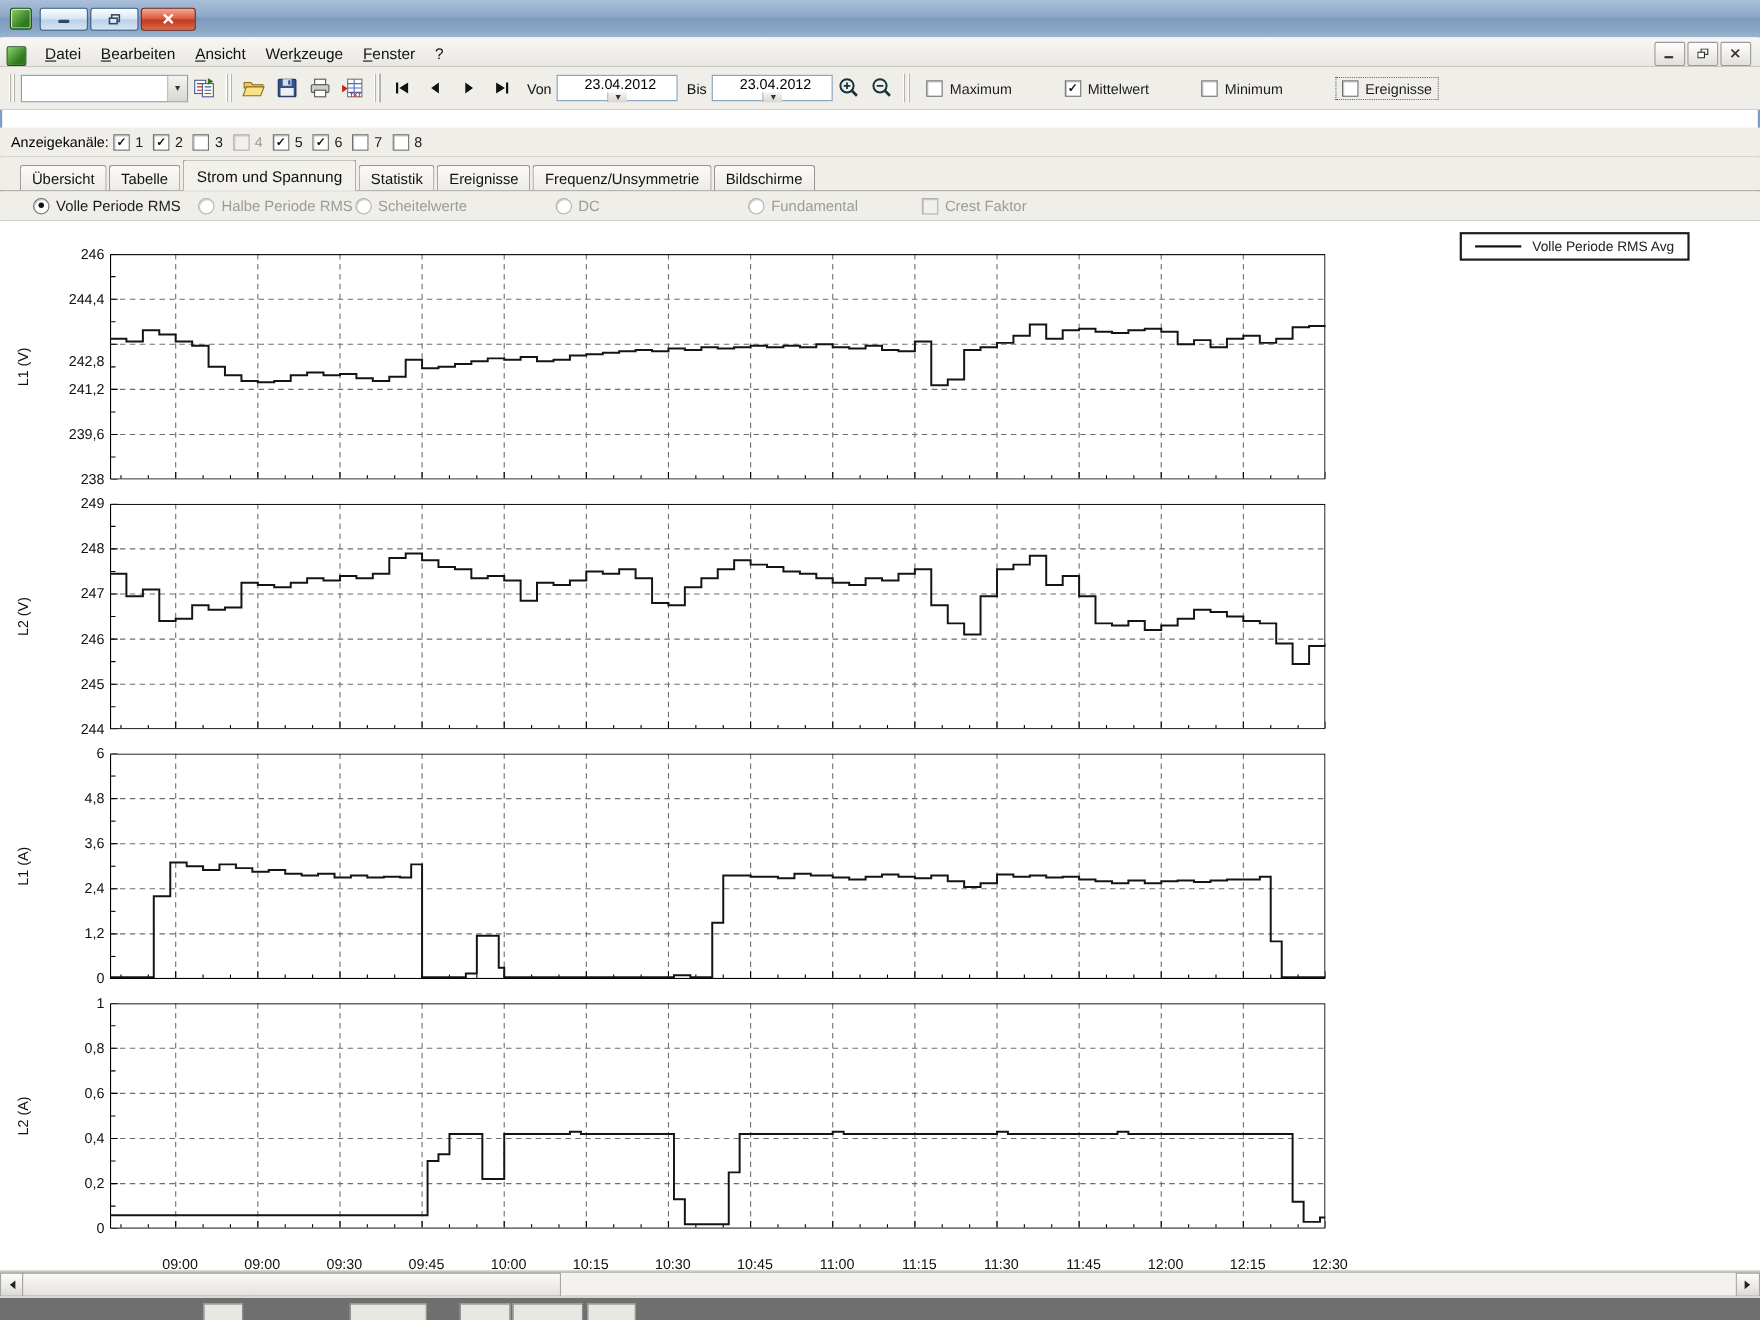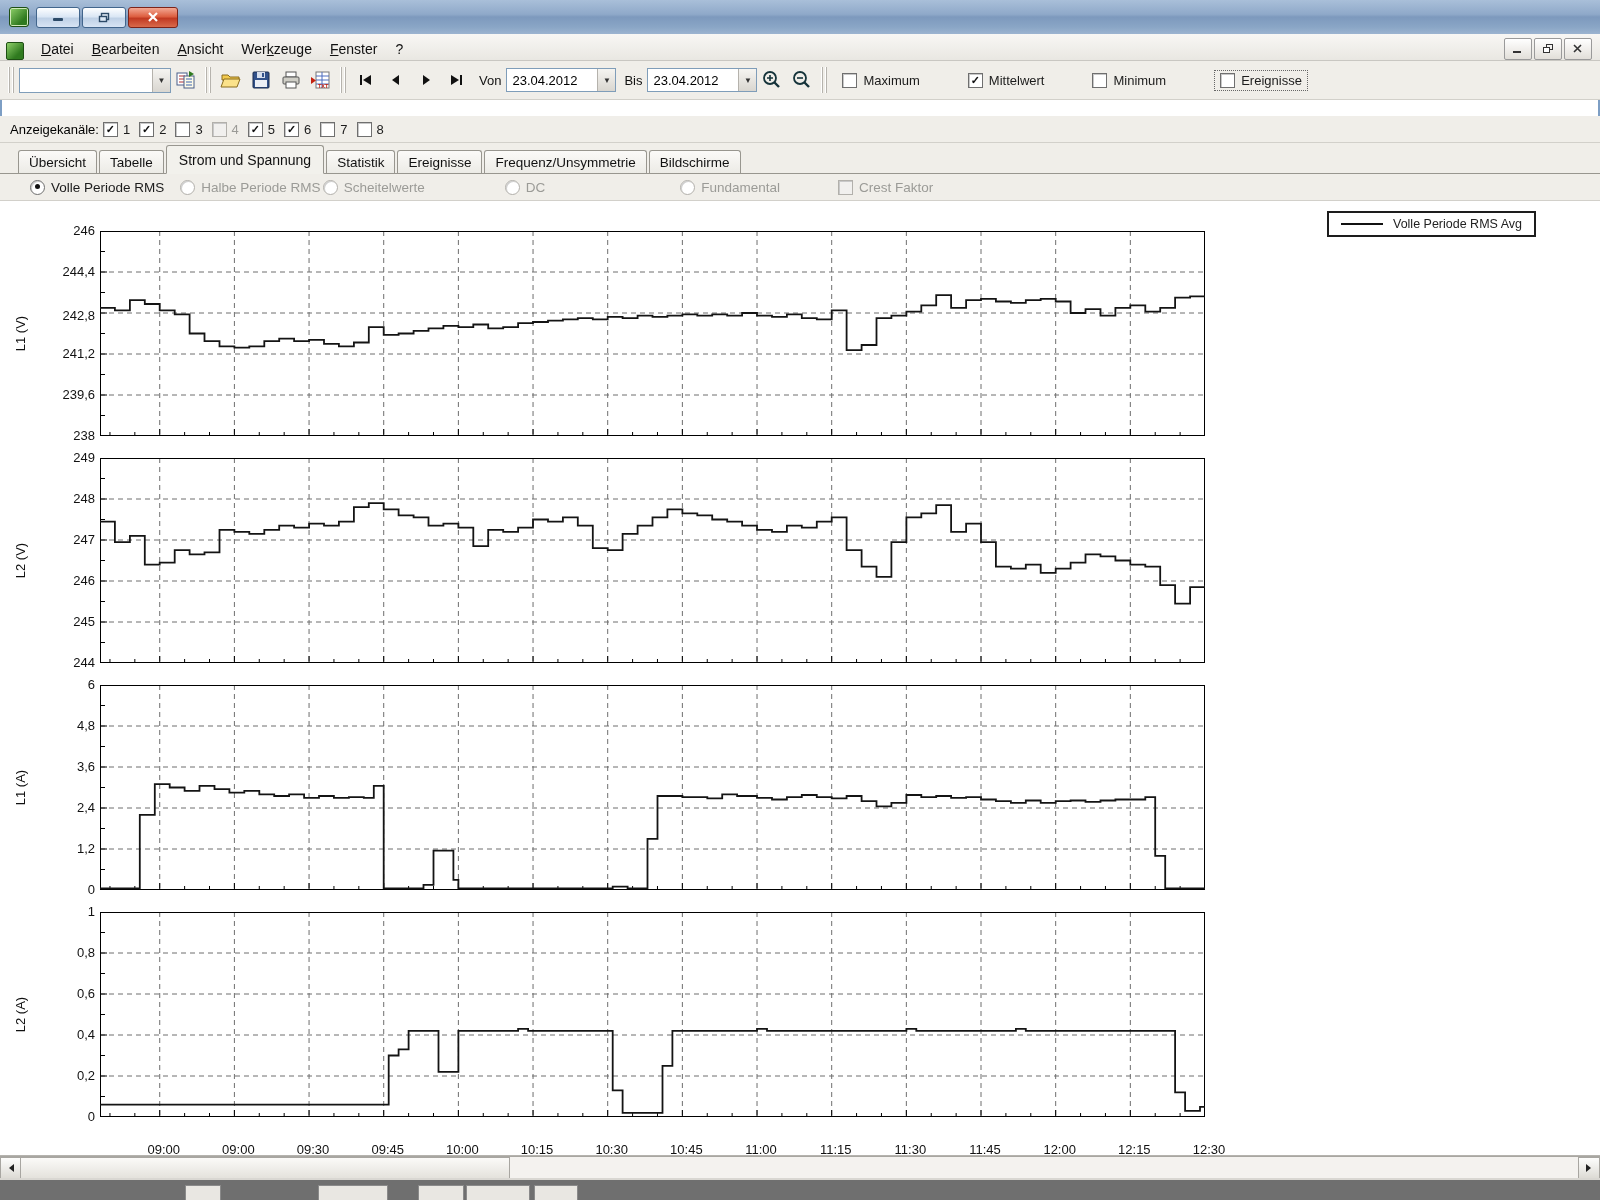--- a/index.html
+++ b/index.html
@@ -21,21 +21,21 @@
   .mdibtn{width:26px;height:20px;border:1px solid #9a9a9a;border-radius:2px;background:linear-gradient(180deg,#ffffff,#e2dfd9);display:flex;align-items:center;justify-content:center;}
   
   .toolbar{height:38px;background:#f0eee9;border-bottom:1px solid #d2d0ca;display:flex;align-items:center;padding:0 4px;flex:0 0 auto;font-size:13px;}
   .grip{width:7px;height:26px;margin:0 4px;background:linear-gradient(90deg,#ffffff 0 1px,#b6b3ad 1px 2px,transparent 2px 4px,#ffffff 4px 5px,#b6b3ad 5px 6px,transparent 6px);}
   .combo{width:150px;height:23px;background:#fff;border:1px solid #7f9db9;display:flex;align-items:center;}
   .combo .val{flex:1;padding-left:4px;font-size:13px;}
   .dropbtn{width:17px;height:100%;border-left:1px solid #b5b2ac;background:linear-gradient(180deg,#f5f4f1,#d9d6d0);display:flex;align-items:center;justify-content:center;font-size:8px;color:#333;}
   .tbtn{width:30px;height:28px;display:flex;align-items:center;justify-content:center;}
   .navbtn{width:30px;height:26px;display:flex;align-items:center;justify-content:center;}
   .tlabel{margin:0 5px 0 8px;color:#111;}
-  .datebox{width:108px;height:22px;background:#fff;border:1px solid #7f9db9;display:flex;align-items:center;}
+  .datebox{width:108px;height:22px;background:#fff;border:1px solid #7f9db9;display:flex;align-items:center;flex-direction:column;}
   .datebox .val{flex:1;padding-left:5px;font-size:13px;}
   .cbgroup{display:flex;align-items:center;margin-right:48px;}
   .cbgroup.focus{border:1px dotted #666;padding:2px 5px;margin-right:8px;}
   .cb{width:13px;height:13px;background:#fff;border:1px solid #6f6f6f;box-shadow:inset 1px 1px 0 #c8c8c8;display:flex;align-items:center;justify-content:center;font-size:11px;font-weight:bold;color:#111;margin-right:6px;flex:0 0 auto;}
   .cb.disabled{background:#f1f0ee;border-color:#b2b0ab;}
   .cblabel{color:#1c1c1c;}
   .cblabel.disabled{color:#9b9b97;}
   
   .channels{height:26px;background:#f0eee9;border-bottom:1px solid #d2d0ca;display:flex;align-items:center;padding-left:10px;font-size:13px;flex:0 0 auto;margin-top:16px;}
   .channels .chan{display:flex;align-items:center;margin-right:9px;}
@@ -326,21 +326,21 @@
     </div>
     <div id="charts">
         <div class="chart-row">
           <div class="ylab">
             <span>L1 (V)</span>
           </div>
           <div class="yticks">
             <span style="top: 197px;">238</span>
             <span style="top: 156px;">239,6</span>
             <span style="top: 115px;">241,2</span>
-            <span style="top: 77px;">242,8</span>
+            <span style="top: 90px;">242,8</span>
             <span style="top: 33px;">244,4</span>
             <span style="top: -8px;">246</span>
           </div>
           <svg width="1105" height="205" class="plot">
             <line x1="59.72972972972973" y1="0" x2="59.72972972972973" y2="205" stroke="#6e6e6e" stroke-width="1" stroke-dasharray="5 4"></line>
             <line x1="134.3918918918919" y1="0" x2="134.3918918918919" y2="205" stroke="#6e6e6e" stroke-width="1" stroke-dasharray="5 4"></line>
             <line x1="209.05405405405406" y1="0" x2="209.05405405405406" y2="205" stroke="#6e6e6e" stroke-width="1" stroke-dasharray="5 4"></line>
             <line x1="283.7162162162162" y1="0" x2="283.7162162162162" y2="205" stroke="#6e6e6e" stroke-width="1" stroke-dasharray="5 4"></line>
             <line x1="358.3783783783784" y1="0" x2="358.3783783783784" y2="205" stroke="#6e6e6e" stroke-width="1" stroke-dasharray="5 4"></line>
             <line x1="433.0405405405405" y1="0" x2="433.0405405405405" y2="205" stroke="#6e6e6e" stroke-width="1" stroke-dasharray="5 4"></line>

